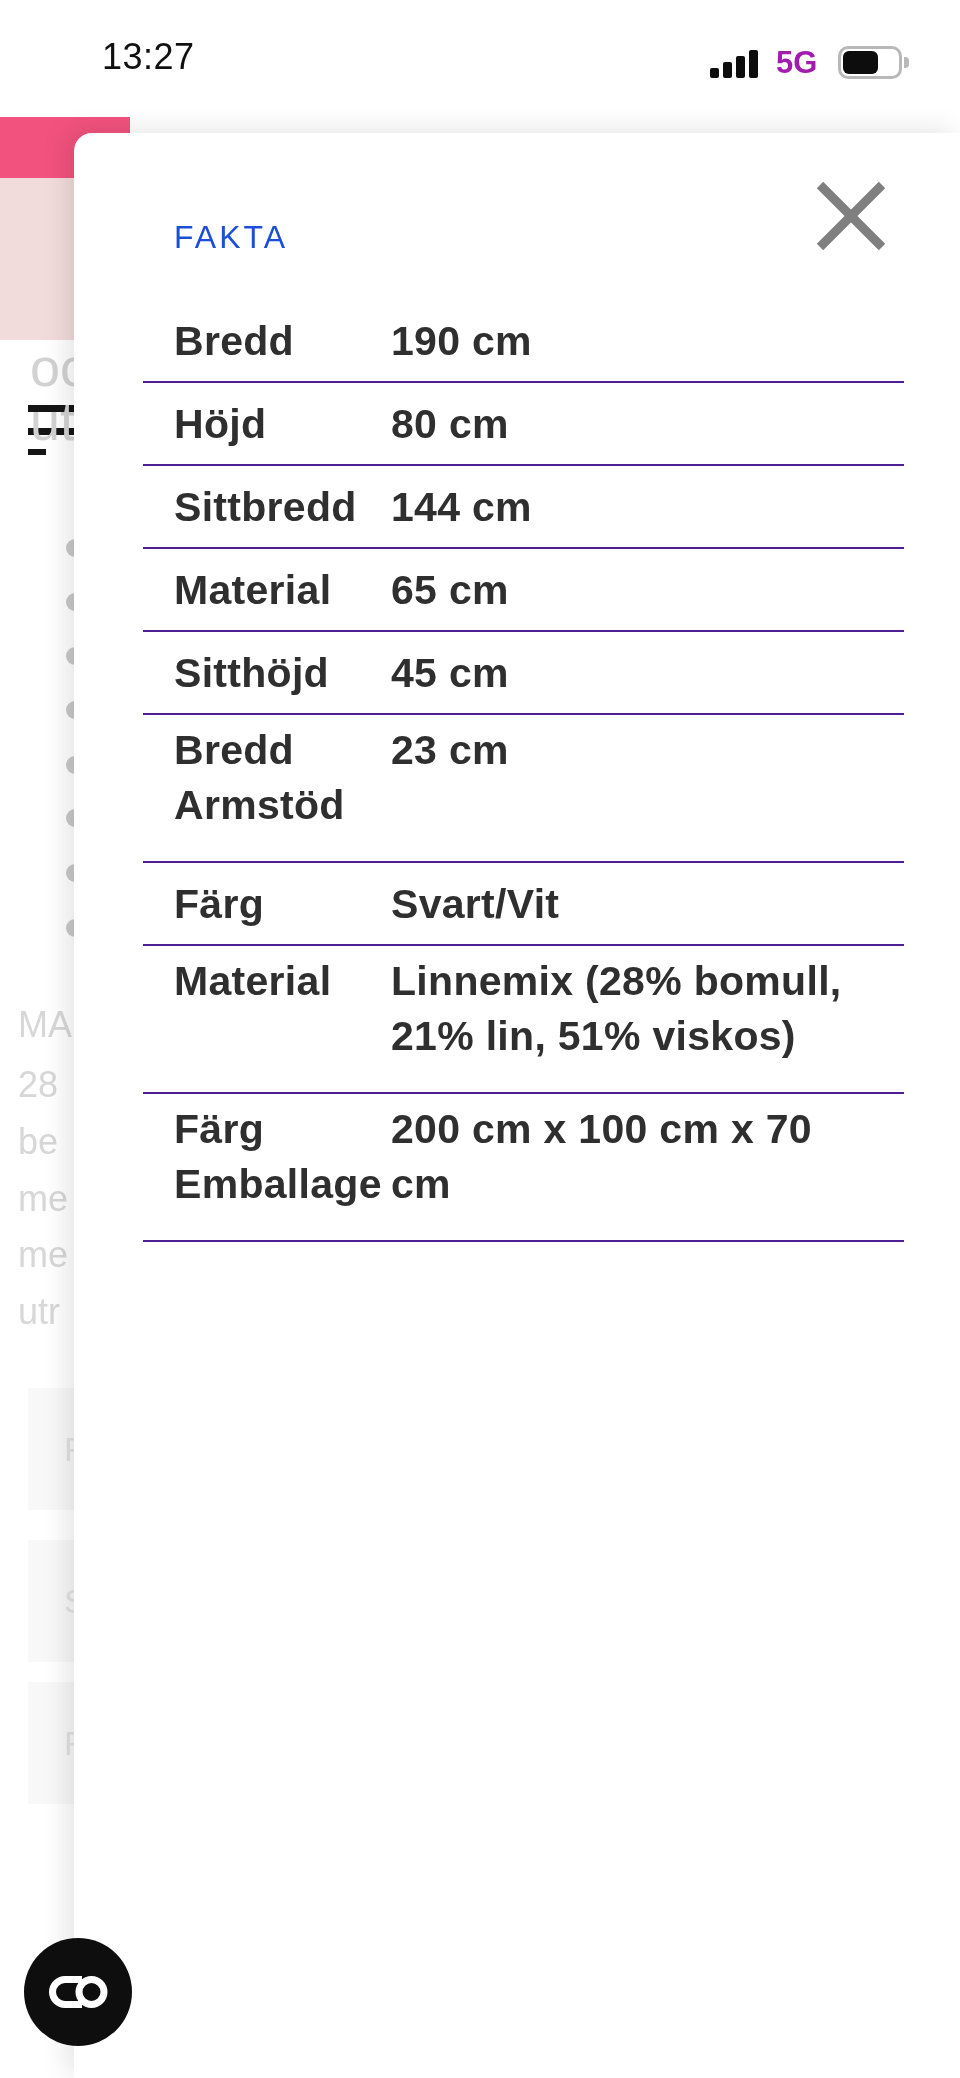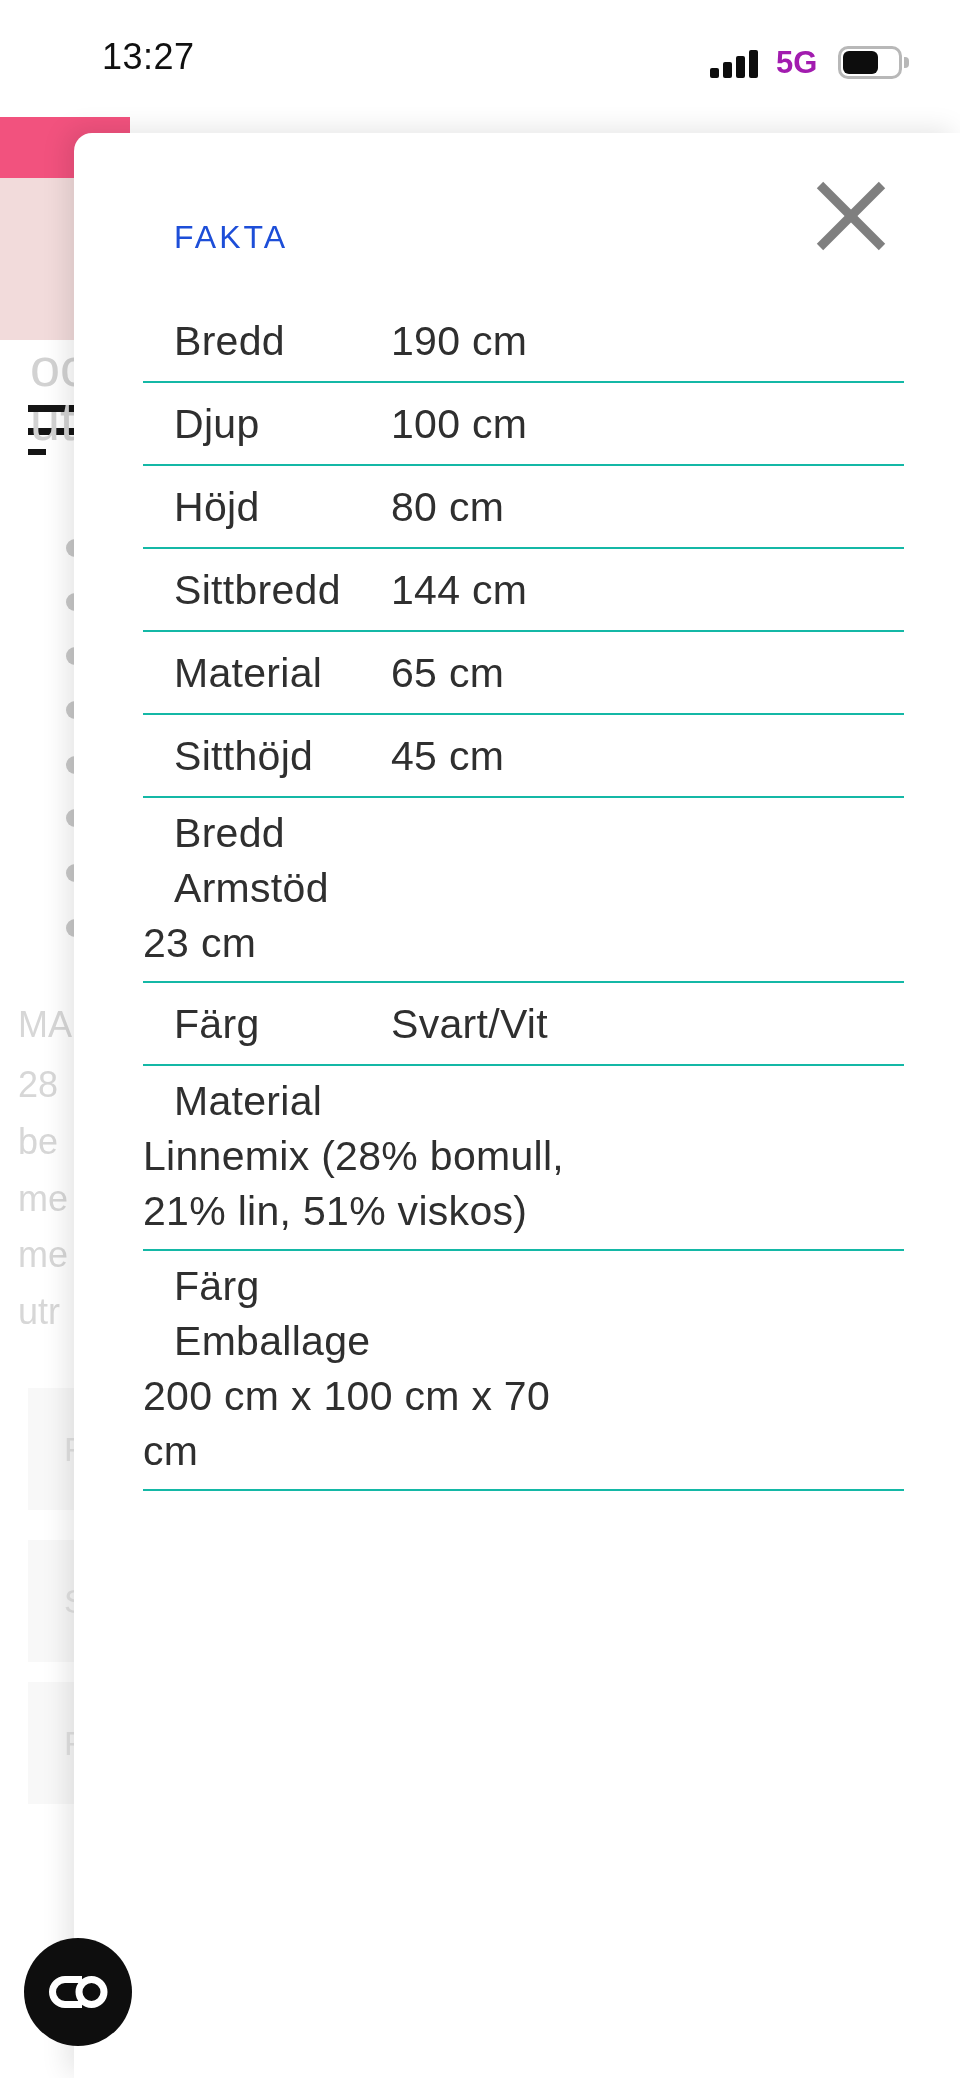--- a/index.html
+++ b/index.html
@@ -37,22 +37,22 @@
   .peekbox span { margin-left:36px; color:#e2e2e2; font-size:34px; }
 
   
   .modal { position:absolute; left:74px; top:133px; width:886px; height:1945px; background:#ffffff;
     border-top-left-radius:18px; box-shadow:-8px -4px 26px rgba(0,0,0,0.10); z-index:2; }
   .modal-title { position:absolute; left:100px; top:86px; font-size:32px; letter-spacing:3px; color:#1d4ed8; }
   .close-btn { position:absolute; left:736px; top:42px; width:82px; height:82px; background:none; border:none; cursor:pointer; padding:0; }
 
   
   .facts { position:absolute; left:69px; top:167px; width:761px; }
-  .row { display:flex; border-bottom:2px solid #14b8a6; padding:14px 0 12px; }
-  .row.tall { padding:8px 0 10px;flex-direction:column; }
+  .row { display:flex; border-bottom:2px solid #4c1d95; padding:14px 0 12px;font-weight:bold; }
+  .row.tall { padding:8px 0 28px; }
   .row .lbl { width:248px; padding-left:31px; flex:none; font-size:41px; line-height:55px; color:#2f2f2f; letter-spacing:0.3px; }
   .row .val { width:455px; flex:none; font-size:41px; line-height:55px; color:#2f2f2f; letter-spacing:0.3px; }
 
   
   .fab { position:absolute; left:24px; top:1938px; width:108px; height:108px; border-radius:50%;
     background:#0e0e0e; border:none; cursor:pointer; z-index:10;
     display:flex; align-items:center; justify-content:center; }
 </style>
 </head>
 <body>
@@ -120,24 +120,20 @@
       <line x1="72" y1="10" x2="10" y2="72" stroke="#7f7f7f" stroke-width="9"></line>
     </svg>
   </button>
 
   <div class="facts">
     <div class="row">
       <div class="lbl">Bredd</div>
       <div class="val">190 cm</div>
     </div>
     <div class="row">
-      <div class="lbl">Djup</div>
-      <div class="val">100 cm</div>
-    </div>
-    <div class="row">
       <div class="lbl">Höjd</div>
       <div class="val">80 cm</div>
     </div>
     <div class="row">
       <div class="lbl">Sittbredd</div>
       <div class="val">144 cm</div>
     </div>
     <div class="row">
       <div class="lbl">Material</div>
       <div class="val">65 cm</div>

